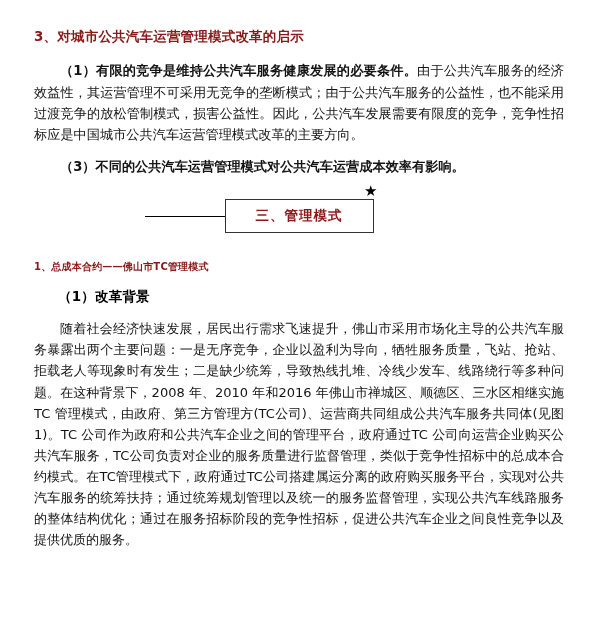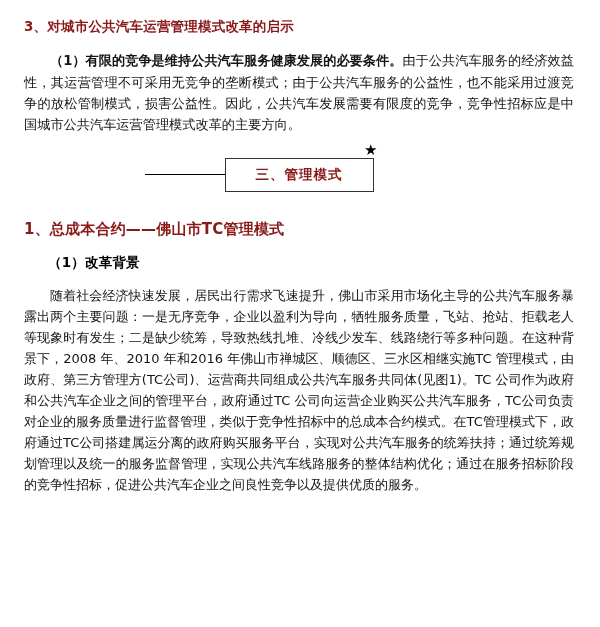--- a/index.html
+++ b/index.html
@@ -11,37 +11,37 @@
     height: 627px;
     background: #ffffff;
     font-family: "DejaVu Sans", "Liberation Sans", sans-serif;
     color: #1a1a1a;
     overflow: hidden;
   }
   .page {
     position: relative;
     width: 600px;
     height: 627px;
-    padding: 2px;
+    padding: 12px;
     box-sizing: border-box;
   }
   .content {
     padding: 10px 24px 0 22px;
     box-sizing: border-box;
   }
   .h-section {
     font-size: 13.5px;
     font-weight: bold;
     color: #8a1a1a;
     letter-spacing: 0.2px;
     margin: 4px 0 14px 0;
     line-height: 1.5;
   }
   .h-sub {
-    font-size: 15px;
+    font-size: 10px;
     font-weight: bold;
     color: #8a1a1a;
     letter-spacing: 0.2px;
     margin: 14px 0 12px 0;
     line-height: 1.5;
   }
   .h-subsub {
     font-size: 13.5px;
     font-weight: bold;
     color: #000000;
@@ -121,20 +121,21 @@
 <body>
 
 <div class="page">
   <div class="content">
 
     <div class="h-section">3、对城市公共汽车运营管理模式改革的启示</div>
 
     <p class="para-bold-lead"><b>（1）有限的竞争是维持公共汽车服务健康发展的必要条件。</b><span>由于公共汽车服务的经济效益性，其运营管理不可采用无竞争的垄断模式；由于公共汽车服务的公益性，也不能采用过渡竞争的放松管制模式，损害公益性。因此，公共汽车发展需要有限度的竞争，竞争性招标应是中国城市公共汽车运营管理模式改革的主要方向。</span></p>
 
 
+    <p class="numbered">（3）不同的公共汽车运营管理模式对公共汽车运营成本效率有影响。</p>
 
     <div class="case-box-wrap">
       <div class="case-rule-left"></div>
       <div class="case-box">
         <span class="case-star">★</span>
         <span>三、管理模式</span>
       </div>
       <div class="case-rule-right hidden-rule"></div>
     </div>
 

